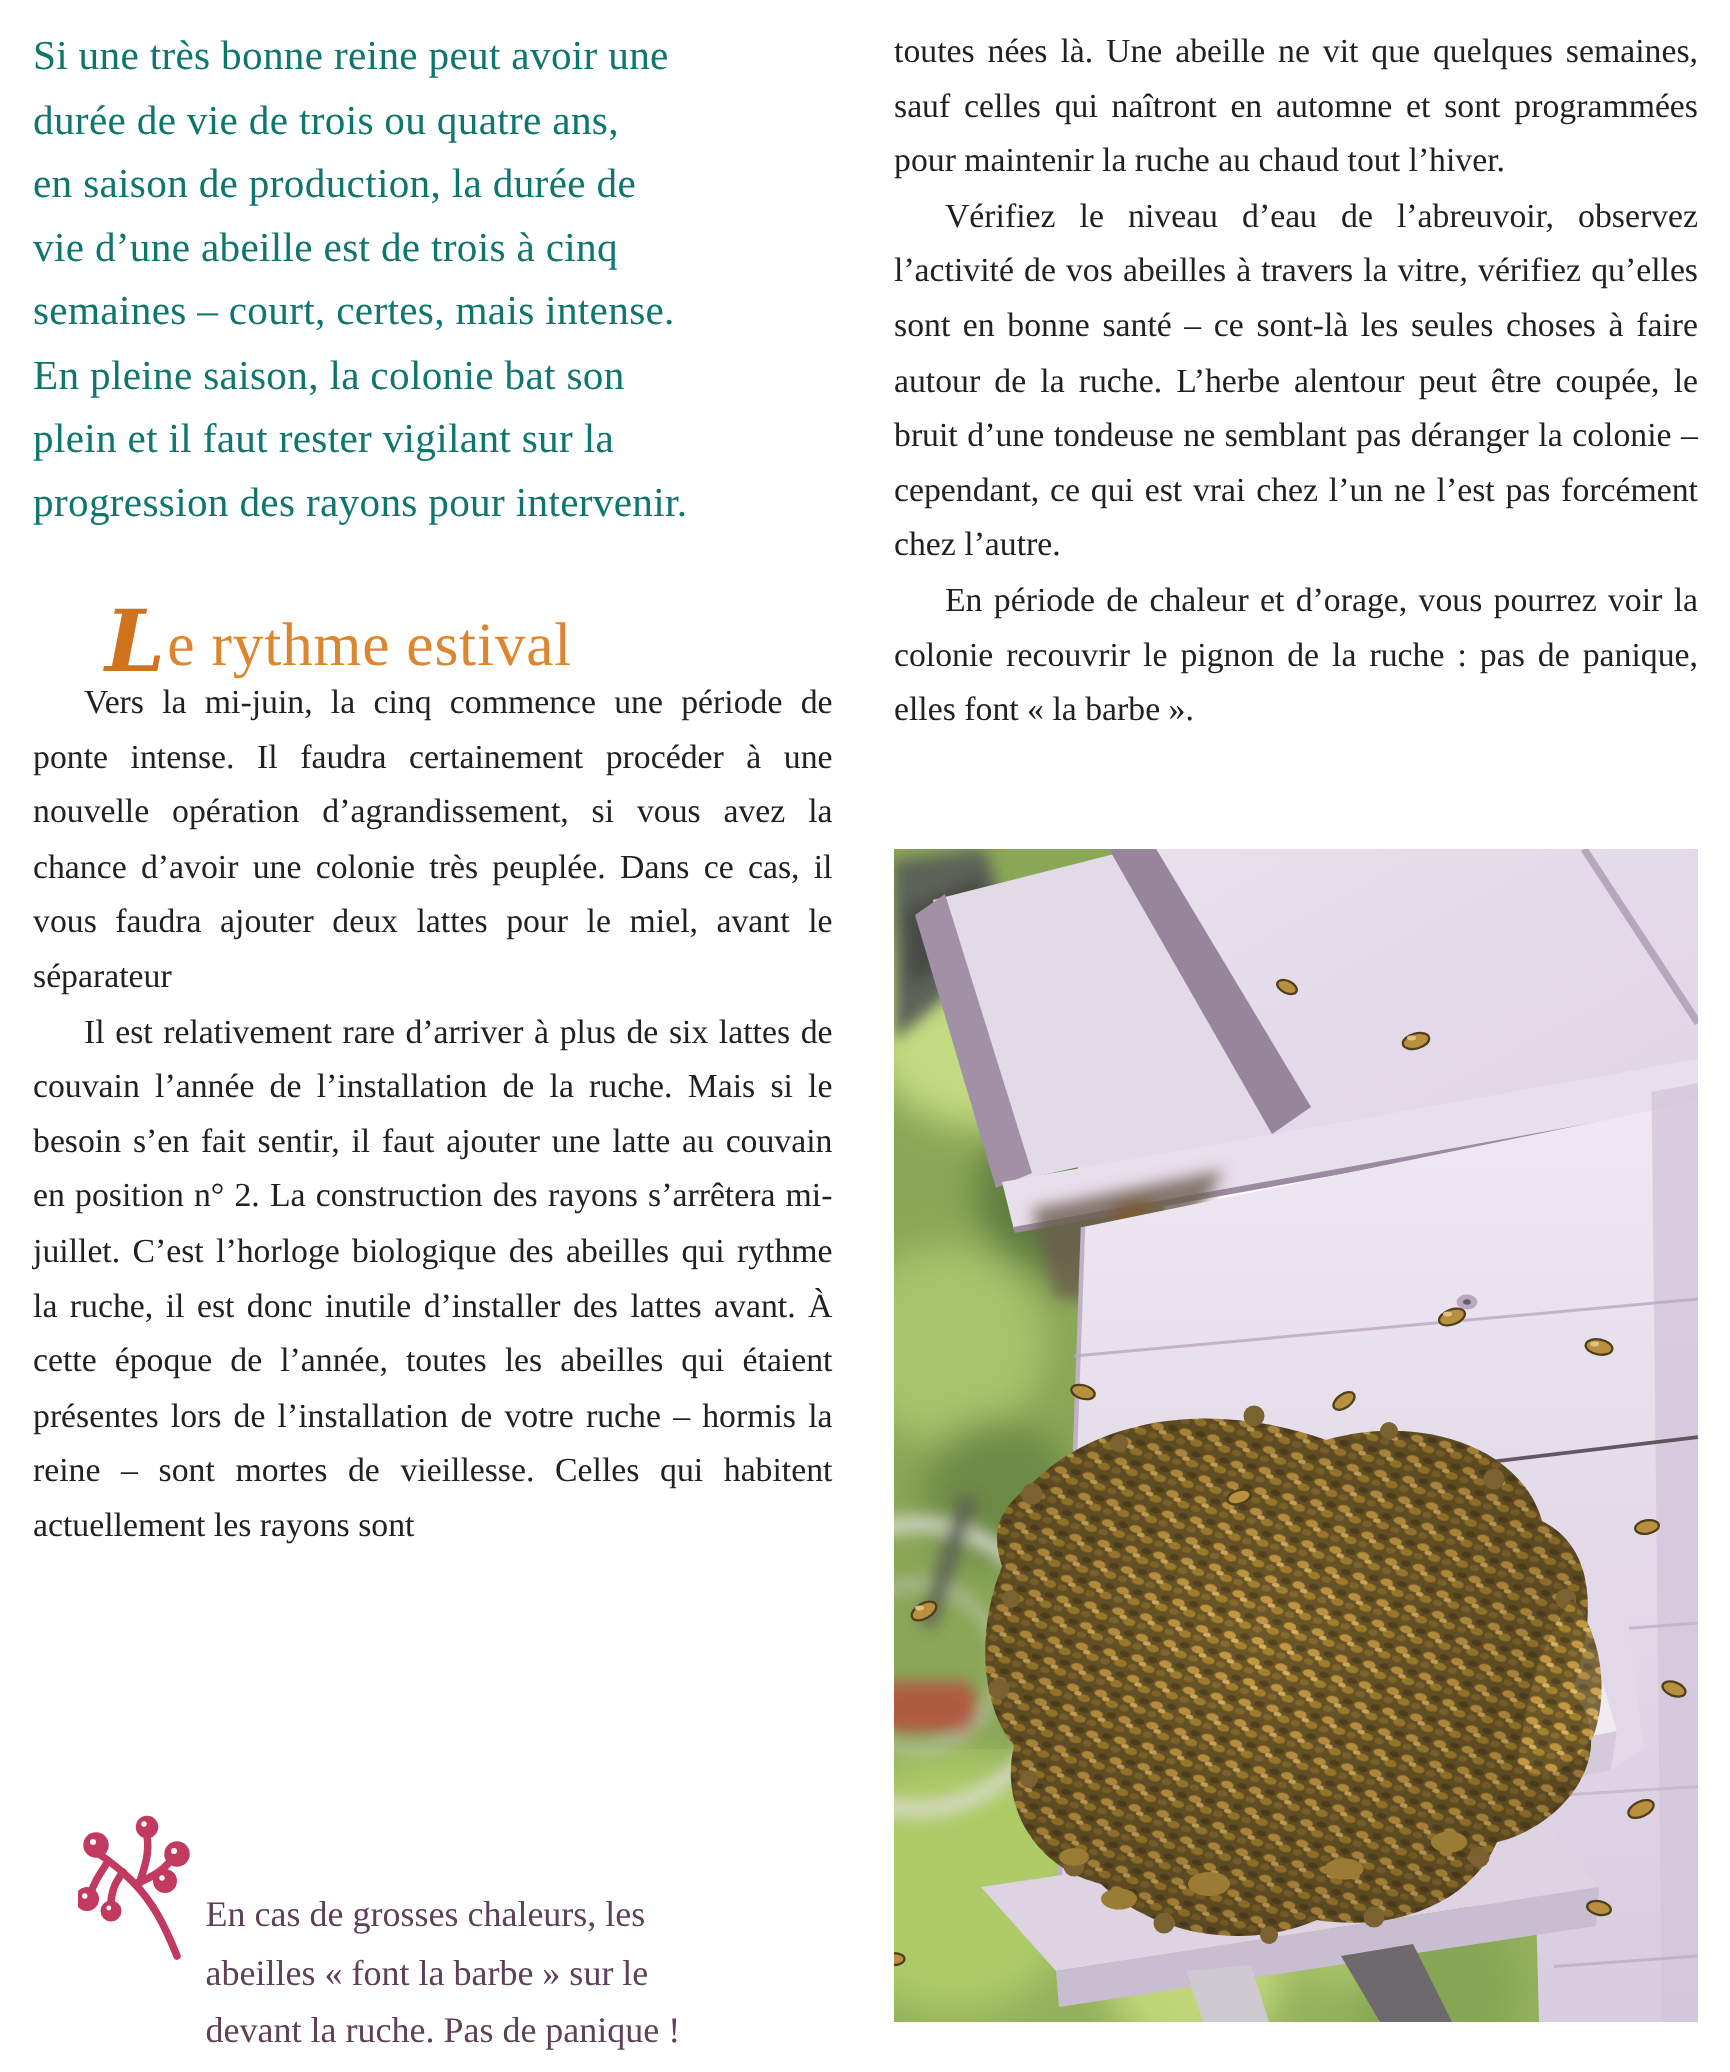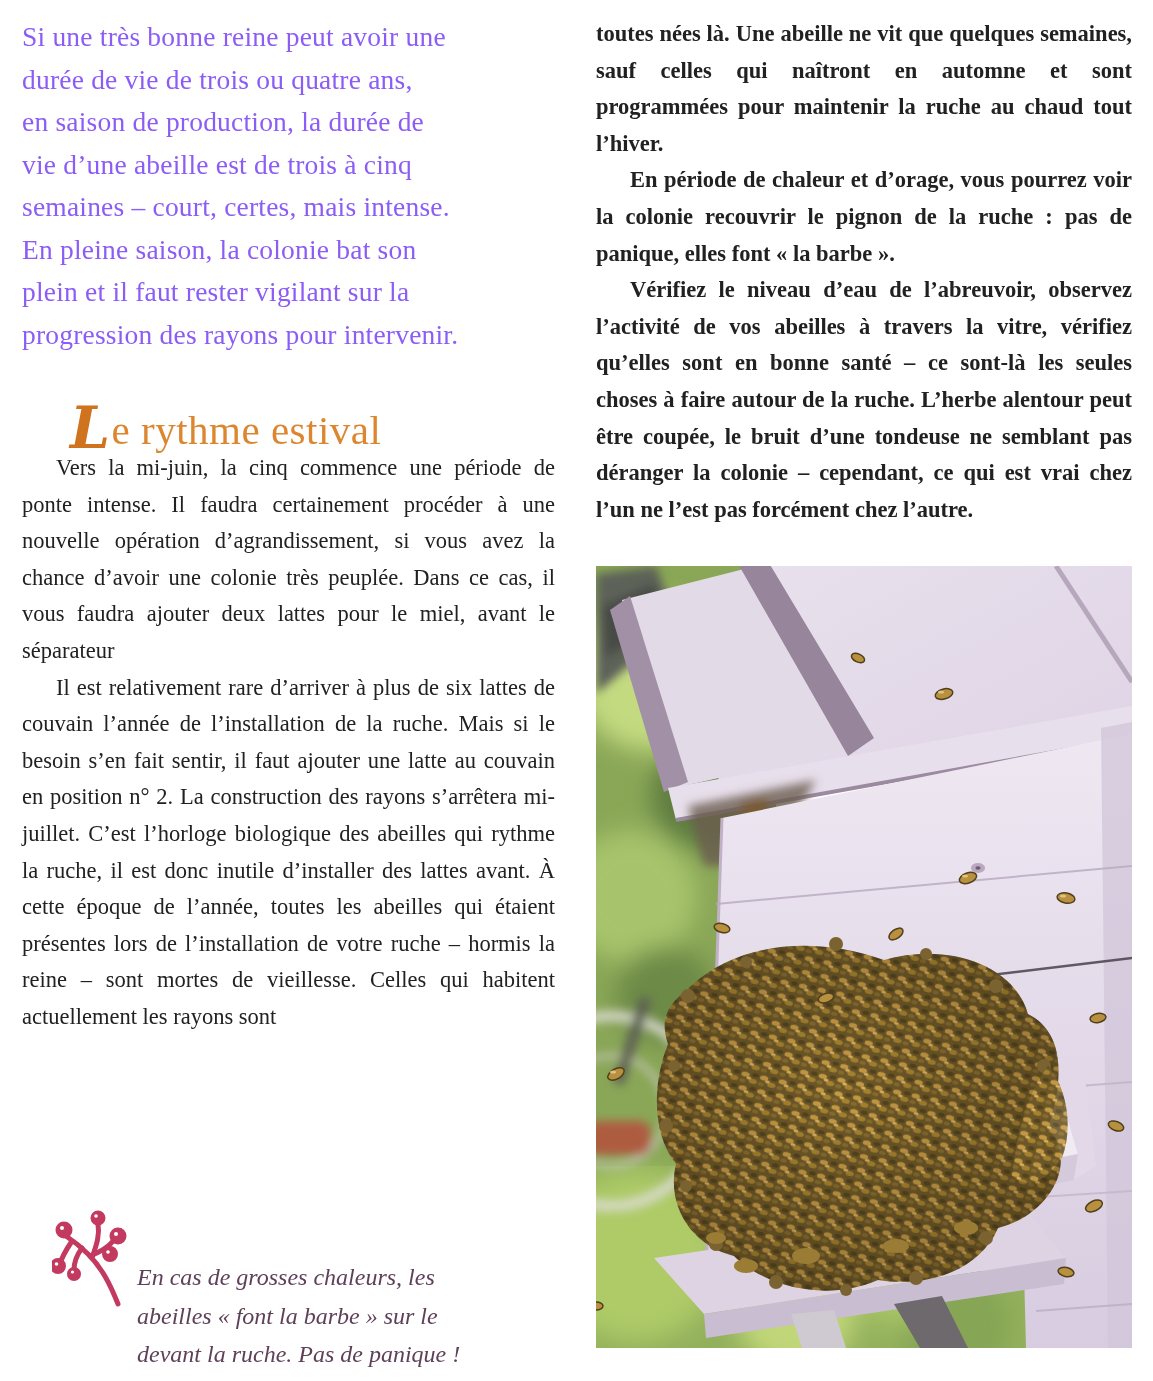--- a/index.html
+++ b/index.html
@@ -8,21 +8,21 @@
     width:1153px;height:1381px;
     margin:0 auto;
     background:#ffffff;
     font-family:"Liberation Serif", serif;
     color:#212121;
     overflow:hidden;
   }
   
   .intro{
     position:absolute;left:22px;top:16px;width:512px;
-    font-size:27.5px;line-height:42.5px;color:#8b5cf6;
+    font-size:27.5px;line-height:42.5px;color:#0f766e;
     white-space:pre-line;letter-spacing:.2px;
   }
   .section-heading{
     position:absolute;left:58px;top:386px;width:480px;
     font-size:41px;line-height:52px;color:#dd8630;
     letter-spacing:.5px;
   }
   .section-heading .initial{
     font-family:"DejaVu Serif", serif;
     font-style:italic;font-weight:700;
@@ -34,29 +34,28 @@
     font-size:22.5px;line-height:36.6px;
     text-align:justify;color:#212121;
   }
   .body-block p{margin:0;text-indent:34px;}
   
   .note-icon{position:absolute;left:52px;top:1206px;width:86px;height:102px;}
   .note{
     position:absolute;left:137px;top:1258px;width:336px;
     font-size:24px;line-height:38.5px;color:#5e4059;
     white-space:pre-line;
-    font-style:italic;
   }
   
   .right-body{
     position:absolute;left:596px;top:16px;width:536px;
     font-size:22.5px;line-height:36.6px;
     text-align:justify;color:#212121;
   }
-  .right-body p{margin:0;text-indent:34px;font-weight:bold;}
+  .right-body p{margin:0;text-indent:34px;}
   .right-body p.no-indent{text-indent:0;}
   
   .photo{
     position:absolute;left:596px;top:566px;width:536px;height:782px;
     overflow:hidden;
   }
   .photo svg{display:block;}
 </style>
 </head>
 <body>
@@ -107,22 +106,22 @@
         <circle cx="20.5" cy="66" r="1.6"></circle>
       </g>
     </svg>
   </div>
   <div class="note">En cas de grosses chaleurs, les
 abeilles « font la barbe » sur le
 devant la ruche. Pas de panique !</div>
 
   <div class="right-body">
     <p class="no-indent">toutes nées là. Une abeille ne vit que quelques semaines, sauf celles qui naîtront en automne et sont programmées pour maintenir la ruche au chaud tout l’hiver.</p>
+    <p>Vérifiez le niveau d’eau de l’abreuvoir, observez l’activité de vos abeilles à travers la vitre, vérifiez qu’elles sont en bonne santé – ce sont-là les seules choses à faire autour de la ruche. L’herbe alentour peut être coupée, le bruit d’une tondeuse ne semblant pas déranger la colonie – cependant, ce qui est vrai chez l’un ne l’est pas forcément chez l’autre.</p>
     <p>En période de chaleur et d’orage, vous pourrez voir la colonie recouvrir le pignon de la ruche : pas de panique, elles font « la barbe ».</p>
-    <p>Vérifiez le niveau d’eau de l’abreuvoir, observez l’activité de vos abeilles à travers la vitre, vérifiez qu’elles sont en bonne santé – ce sont-là les seules choses à faire autour de la ruche. L’herbe alentour peut être coupée, le bruit d’une tondeuse ne semblant pas déranger la colonie – cependant, ce qui est vrai chez l’un ne l’est pas forcément chez l’autre.</p>
   </div>
 
   <div class="photo" title="Ruche en bois peinte en lilas : les abeilles « font la barbe » en grappe autour de la planche d’envol ; jardin vert flou et roue de vélo à l’arrière-plan.">
     <svg width="536" height="782" viewBox="0 0 536 782" xmlns="http://www.w3.org/2000/svg">
       <defs>
         <filter id="soft" x="-30%" y="-30%" width="160%" height="160%">
             <feGaussianBlur stdDeviation="12"></feGaussianBlur>
           </filter>
         <filter id="soft2" x="-30%" y="-30%" width="160%" height="160%">
             <feGaussianBlur stdDeviation="5"></feGaussianBlur>

